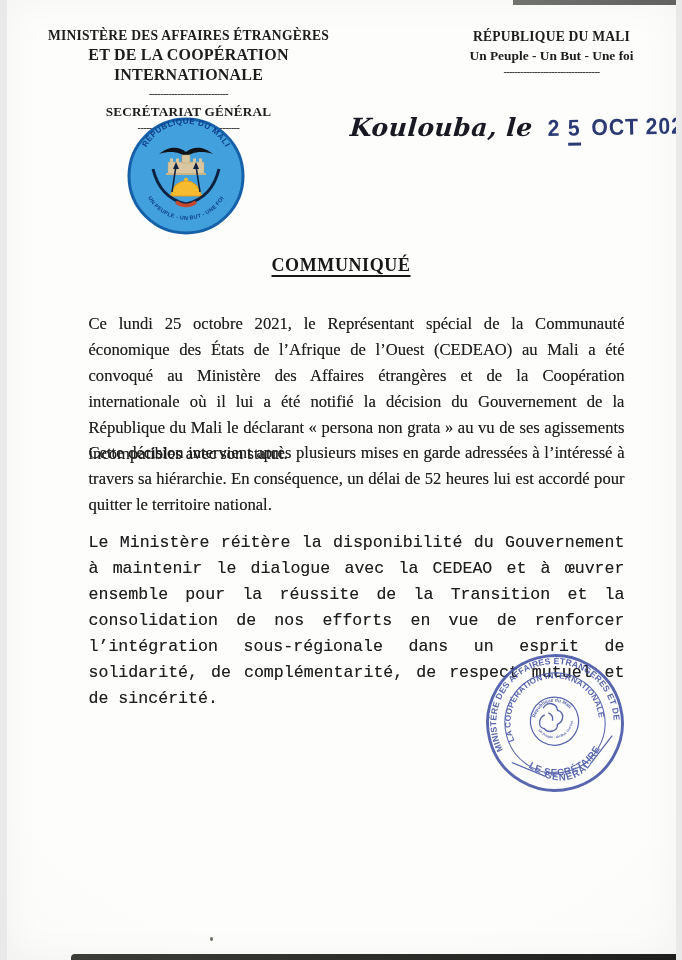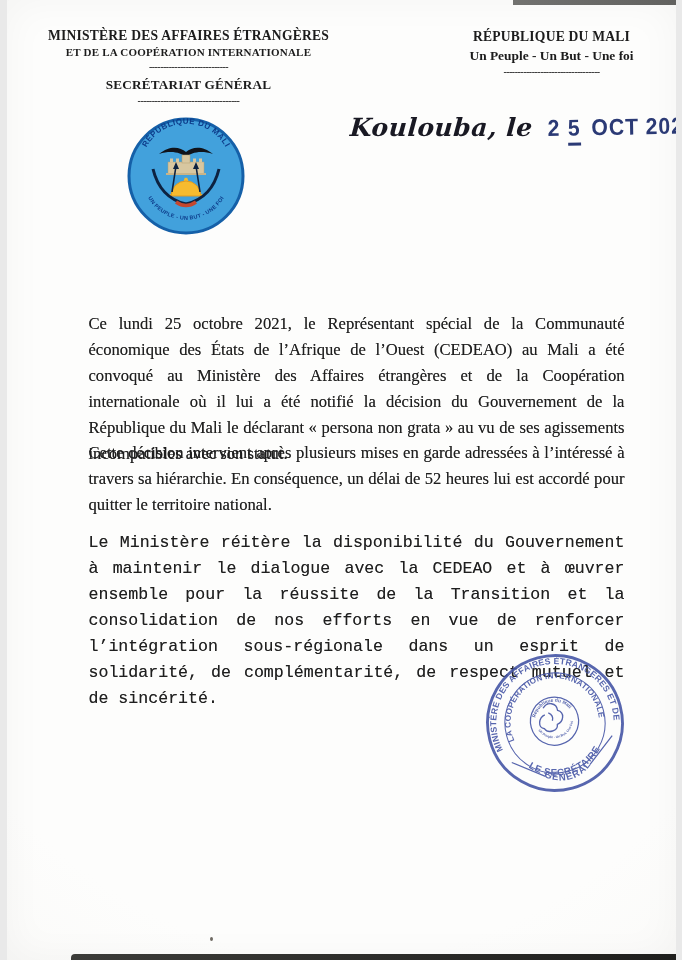--- a/index.html
+++ b/index.html
@@ -7,21 +7,21 @@
   .page{
     position:relative;width:669px;height:960px;margin:0 auto;overflow:hidden;
     background:radial-gradient(130% 105% at 50% 42%, #fdfdfc 55%, #f5f4f1 100%);
     box-shadow:inset 0 0 40px rgba(0,0,0,0.04);
   }
   
   .letterhead{display:flex;justify-content:space-between;align-items:flex-start;padding:27px 12px 0 28px;}
   .lh-left{width:308px;text-align:center;color:#1c1c1c;}
   .lh-right{width:224px;text-align:center;color:#1c1c1c;margin-top:1px;}
   .lh-line{font-weight:700;font-size:13.6px;line-height:1.3;letter-spacing:.2px;}
-  .lh-line.small{font-size:11px;}
+  .lh-line.small{font-size:16px;}
   .dashes{font-size:10px;line-height:1;color:#2a2a2a;letter-spacing:-.5px;font-weight:700;margin-top:3px;}
   .secretariat{margin-top:4px;font-size:13.2px;}
   .motto{font-weight:700;font-size:13.4px;margin-top:2px;}
   
   .emblem{position:absolute;left:119px;top:116px;width:120px;height:120px;}
   
   .dateline{position:absolute;left:343px;top:113px;display:flex;align-items:baseline;gap:16px;white-space:nowrap;}
   .place-script{font-family:"DejaVu Serif","Liberation Serif",serif;font-style:italic;font-weight:600;font-size:25px;color:#191923;letter-spacing:.5px;transform:skewX(-4deg);}
   .datestamp{font-family:"Liberation Sans","DejaVu Sans",sans-serif;font-weight:700;font-size:23px;color:#2b3a75;display:inline-flex;gap:8px;transform:rotate(-1deg) scaleX(.92);transform-origin:left bottom;letter-spacing:1px;}
   .datestamp .d5{border-bottom:3px solid #2b3a75;padding-bottom:1px;}
@@ -106,20 +106,21 @@
 
   <div class="dateline">
     <span class="place-script">Koulouba, le</span>
     <span class="datestamp">
       <span>2</span>
       <span class="d5">5</span>
       <span class="rest">OCT 2021</span>
     </span>
   </div>
 
+  <h1 class="title">COMMUNIQUÉ</h1>
 
   <p class="para p1">Ce lundi 25 octobre 2021, le Représentant spécial de la Communauté économique des États de l’Afrique de l’Ouest (CEDEAO) au Mali a été convoqué au Ministère des Affaires étrangères et de la Coopération internationale où il lui a été notifié la décision du Gouvernement de la République du Mali le déclarant « persona non grata » au vu de ses agissements incompatibles avec son statut.</p>
   <p class="para p2">Cette décision intervient après plusieurs mises en garde adressées à l’intéressé à travers sa hiérarchie. En conséquence, un délai de 52 heures lui est accordé pour quitter le territoire national.</p>
   <p class="para p3">Le Ministère réitère la disponibilité du Gouvernement à maintenir le dialogue avec la CEDEAO et à œuvrer ensemble pour la réussite de la Transition et la consolidation de nos efforts en vue de renforcer l’intégration sous-régionale dans un esprit de solidarité, de complémentarité, de respect mutuel et de sincérité.</p>
 
   <div class="stamp">
     <svg viewBox="0 0 160 160" width="154" height="154">
       <defs>
         <path id="sOuter" d="M 22.5,100 A 61,61 0 1 1 137.5,100"></path>
         <path id="sInner" d="M 37.5,97 A 46,46 0 1 1 122.5,97"></path>

